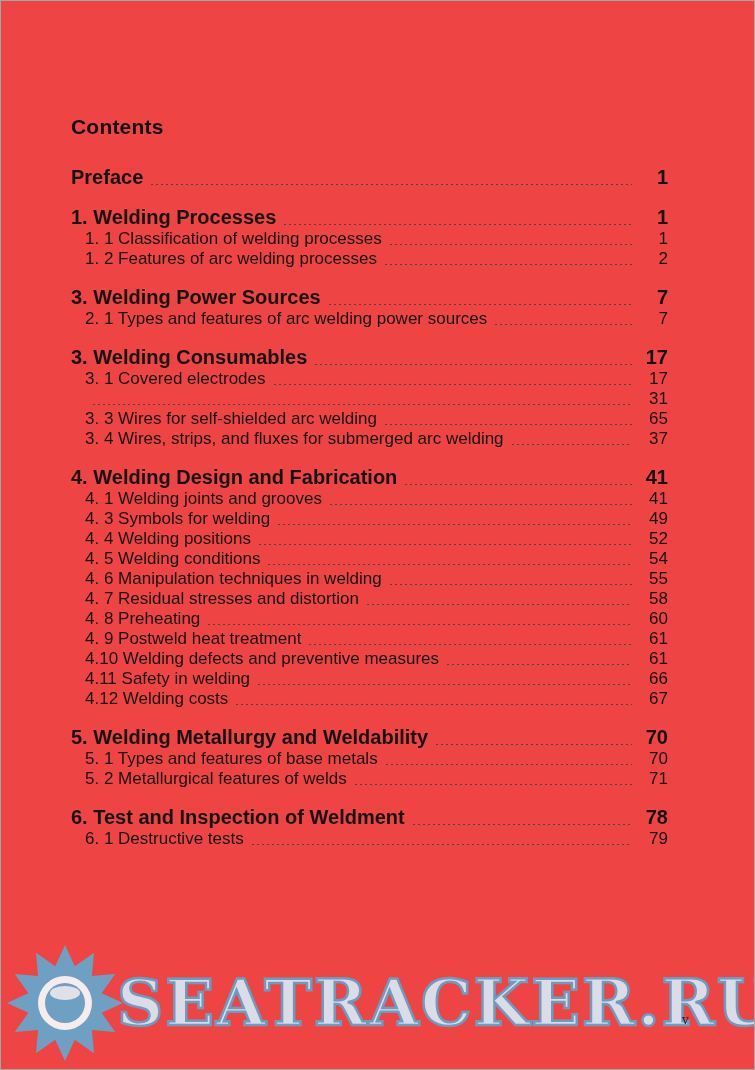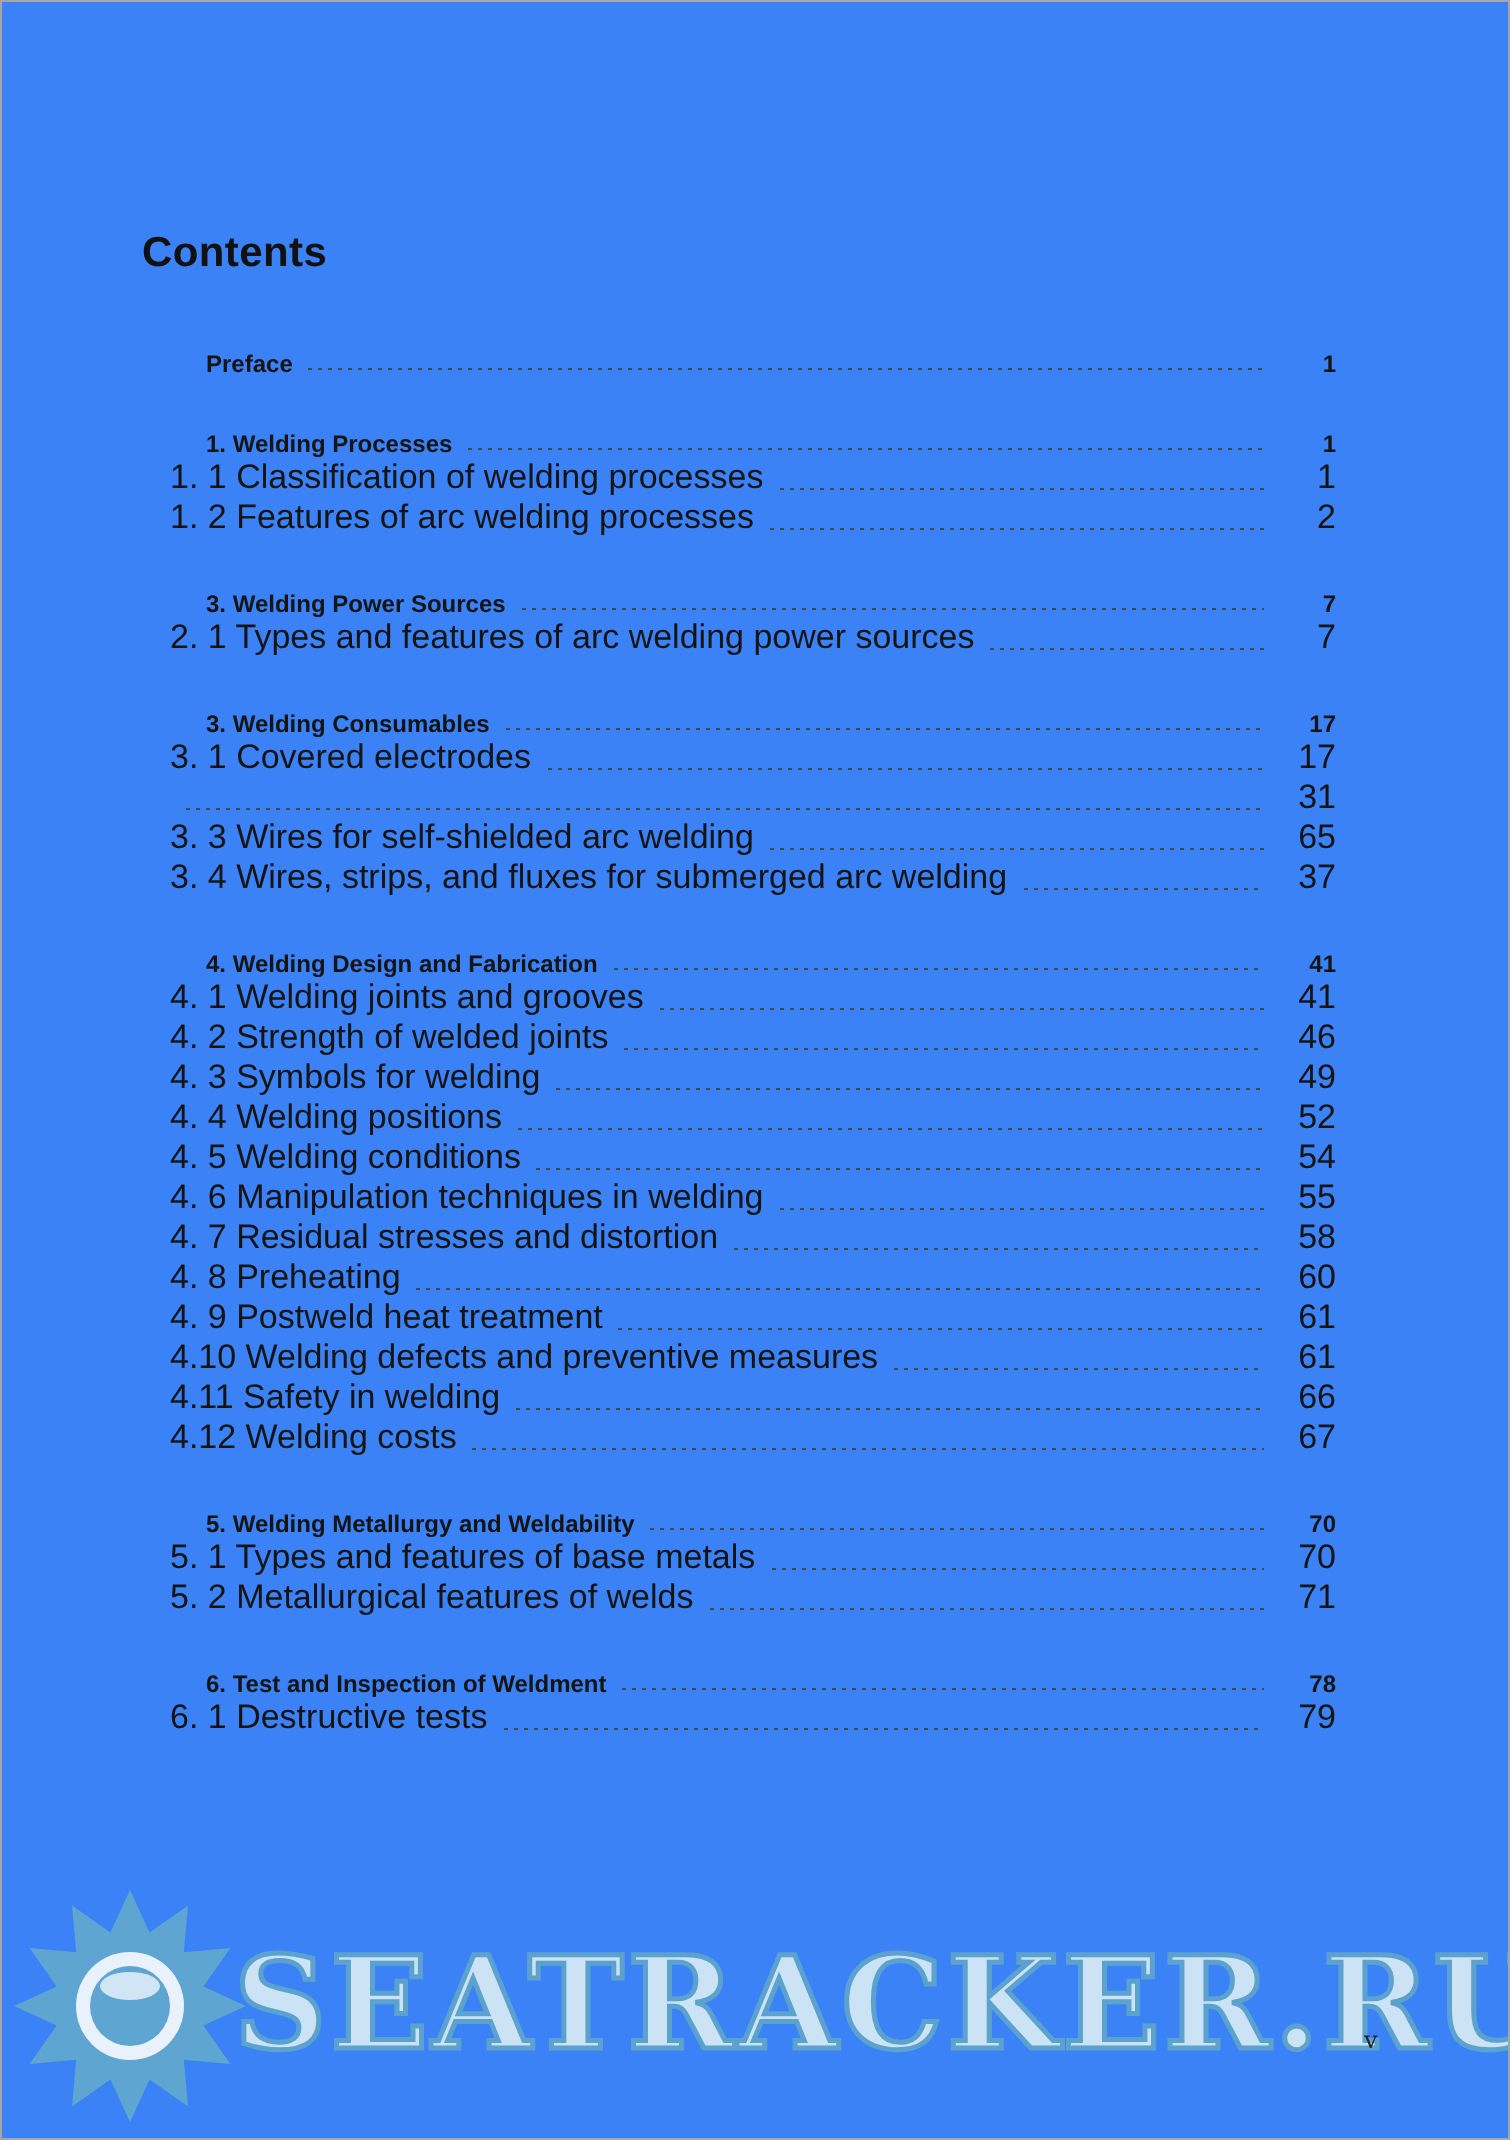--- a/index.html
+++ b/index.html
@@ -2,21 +2,21 @@
 <html><head>
 <meta charset="utf-8">
 <style>
   * { margin:0; padding:0; box-sizing:border-box; }
   html,body { background:#ffffff; }
   body { font-family:"Liberation Sans", sans-serif; }
 
   .page {
     position:relative;
     width:755px; height:1070px;
-    background:#3b82f6;
+    background:#ef4444;
     border:1px solid #a6a6a6;
     overflow:hidden;
     color:#141414;
   }
 
   .content {
     position:absolute;
     left:70px; top:114px;
     width:597px;
   }
@@ -30,24 +30,23 @@
 
   .toc { margin-top:30px; }
 
   .toc-row {
     display:flex;
     align-items:flex-end;
     height:20px;
     font-size:17px;
   }
   .toc-row.heading {
-    font-size:12px;
+    font-size:20px;
     font-weight:bold;
     margin-top:20px;
-    margin-left:32px;
   }
   .toc-row.first { margin-top:0; }
   .toc-row.sub { padding-left:14px; }
 
   .toc-label { white-space:nowrap; }
 
   .toc-leader {
     flex:1;
     height:2px;
     margin:0 6px 4px 8px;
@@ -160,25 +159,20 @@
           <span class="toc-label">4. Welding Design and Fabrication</span>
           <span class="toc-leader"></span>
           <span class="toc-page">41</span>
         </div>
         <div class="toc-row sub">
           <span class="toc-label">4. 1 Welding joints and grooves</span>
           <span class="toc-leader"></span>
           <span class="toc-page">41</span>
         </div>
         <div class="toc-row sub">
-          <span class="toc-label">4. 2 Strength of welded joints</span>
-          <span class="toc-leader"></span>
-          <span class="toc-page">46</span>
-        </div>
-        <div class="toc-row sub">
           <span class="toc-label">4. 3 Symbols for welding</span>
           <span class="toc-leader"></span>
           <span class="toc-page">49</span>
         </div>
         <div class="toc-row sub">
           <span class="toc-label">4. 4 Welding positions</span>
           <span class="toc-leader"></span>
           <span class="toc-page">52</span>
         </div>
         <div class="toc-row sub">

